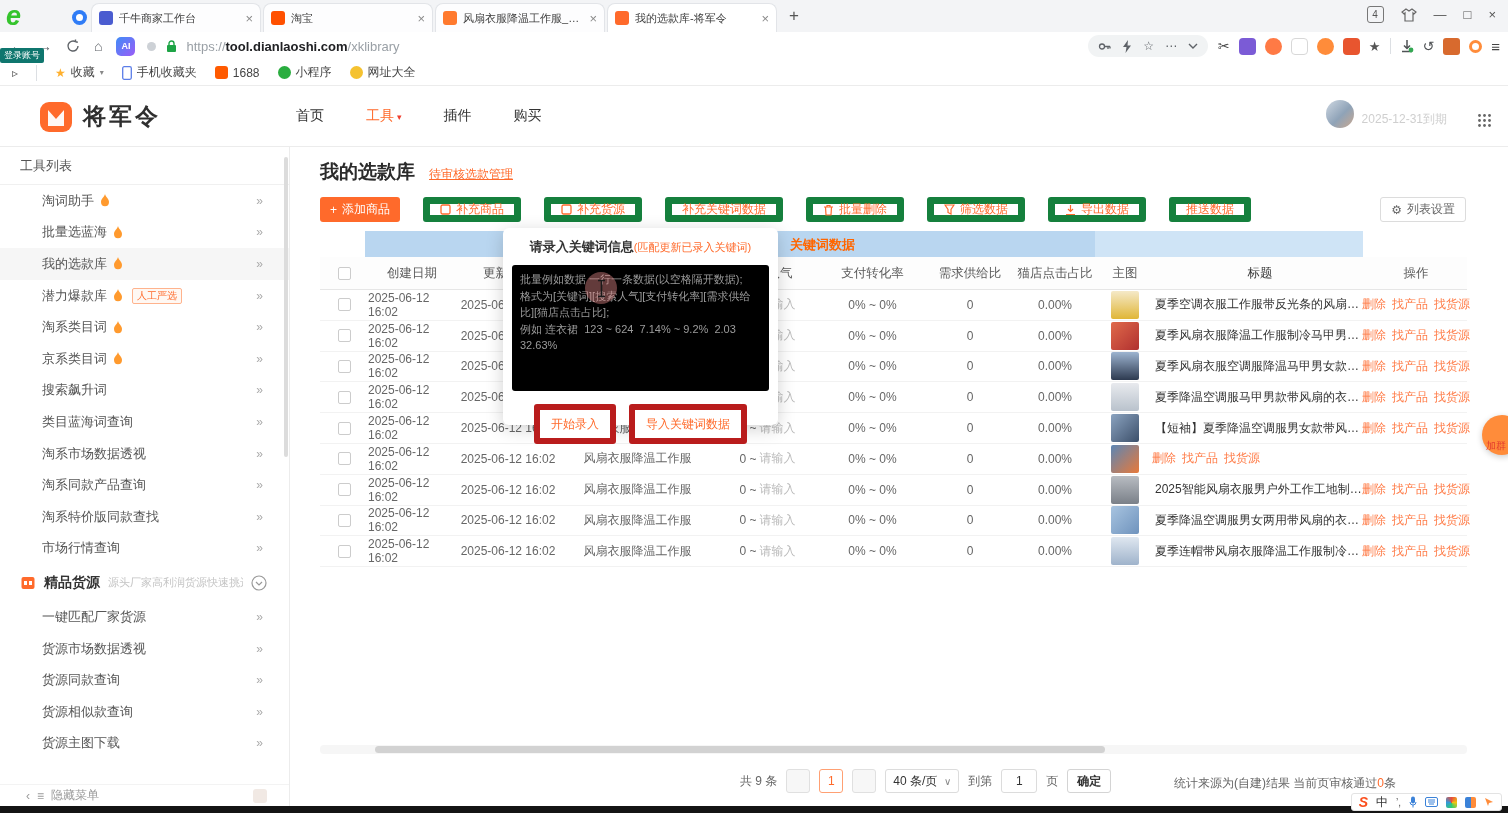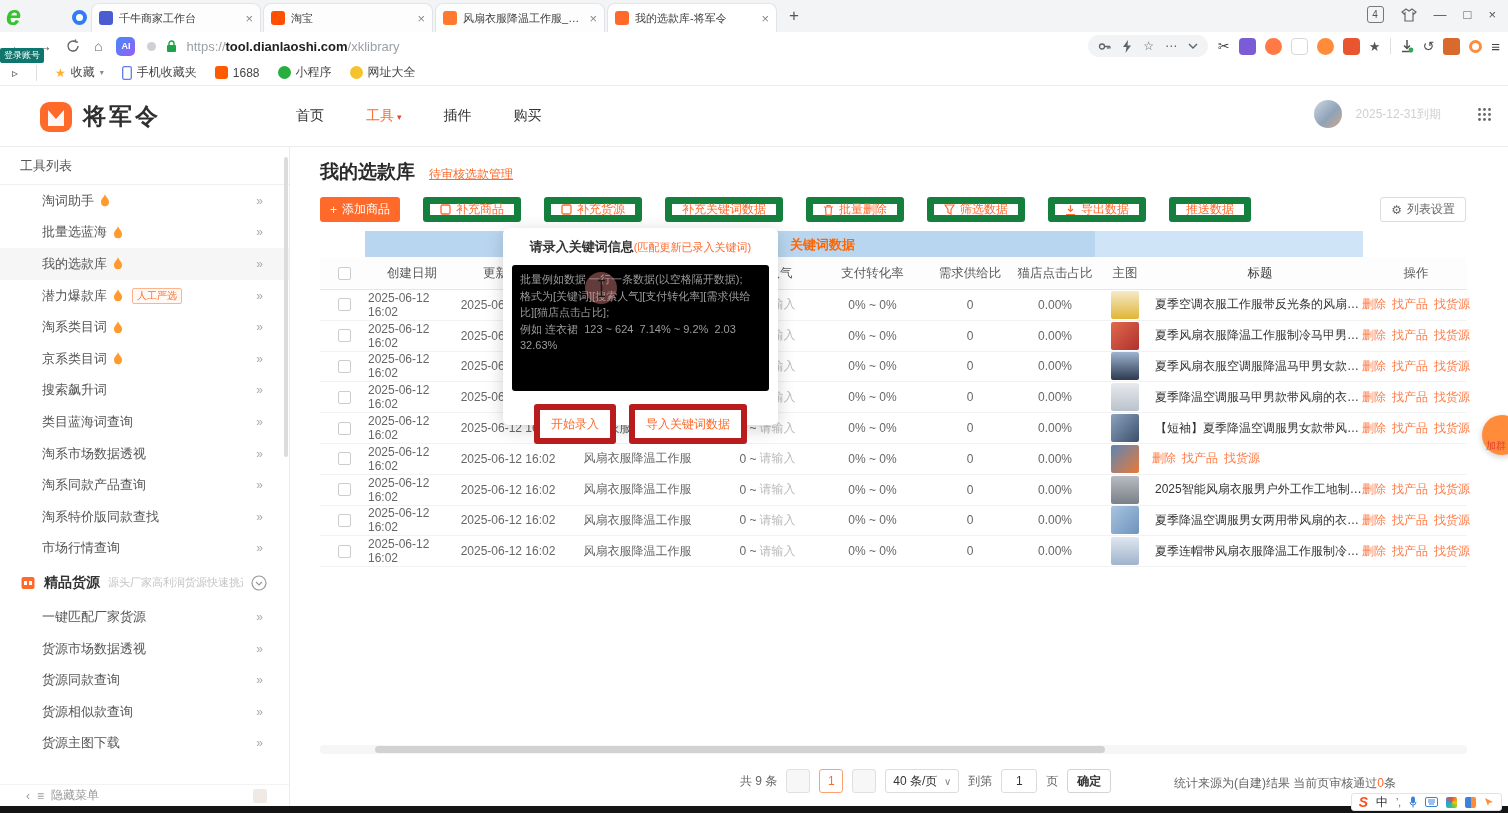--- a/index.html
+++ b/index.html
@@ -47,21 +47,21 @@
   .bm { display:flex; align-items:center; gap:5px; }
   .bm-ico { width:13px; height:13px; border-radius:3px; flex:none; }
 
   
   .siteheader { position:absolute; left:0; top:86px; width:1508px; height:60px; background:#fff; }
   .brand { position:absolute; left:38px; top:12px; display:flex; align-items:center; gap:9px; }
   .brand-name { font-size:23px; font-weight:bold; color:#2f2f2f; letter-spacing:3px; }
   .sitenav { position:absolute; left:296px; top:21px; display:flex; gap:42px; font-size:14px; color:#333; align-items:flex-start; }
   .sitenav .orange { color:#ff6a2b; }
   .caret { color:#f03e2e; font-size:9px; margin-left:3px; }
-  .account { position:absolute; right:16px; top:14px; display:flex; align-items:center; gap:14px; }
+  .account { position:absolute; right:16px; top:14px; display:flex; align-items:flex-end; gap:8px; }
   .avatar { width:28px; height:28px; border-radius:50%; background:linear-gradient(135deg,#cfd8e2,#8fa3b8 55%,#caa88f); }
   .expiry { font-size:12px; color:#cfcfcf; }
   .hr-line { position:absolute; left:0; top:146px; width:1508px; border-top:1px solid #ececec; }
 
   
   .sidebar { position:absolute; left:0; top:147px; width:290px; height:659px; background:#fff; border-right:1px solid #ececec; overflow:hidden; }
   .sb-title { height:38px; line-height:38px; padding-left:20px; font-size:13px; color:#555; border-bottom:1px solid #f0f0f0; }
   .sb-sec { height:37px; display:flex; align-items:center; padding:0 22px 0 20px; gap:8px; }
   .sb-sec .t { font-size:14px; font-weight:bold; color:#333; white-space:nowrap; }
   .sb-sec .s { font-size:11px; color:#c4c4c4; white-space:nowrap; overflow:hidden; flex:1; }

